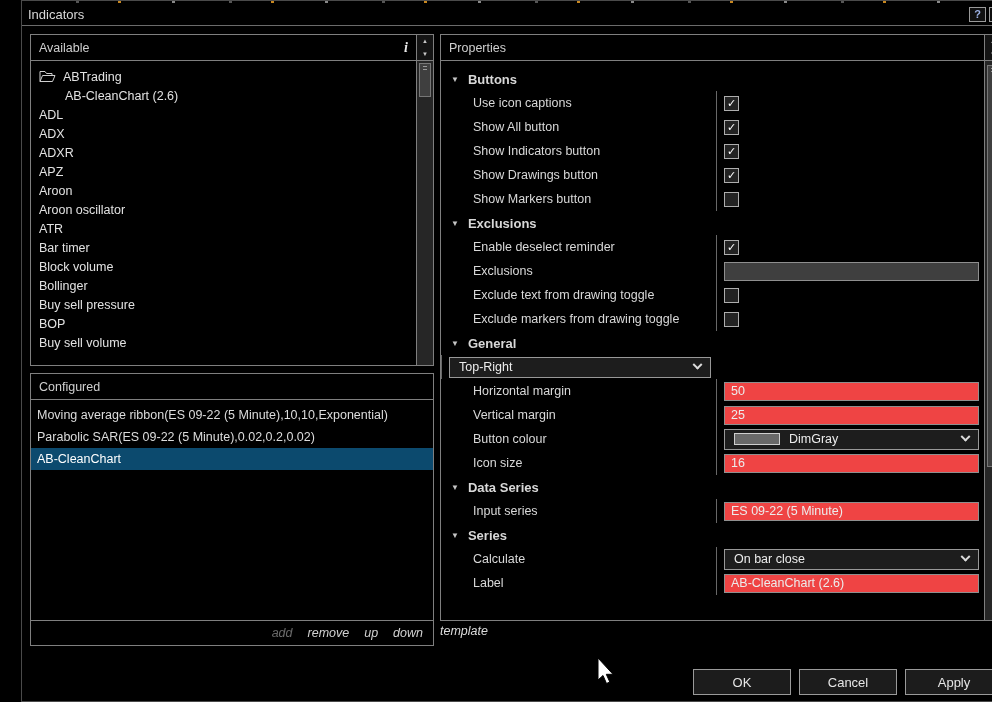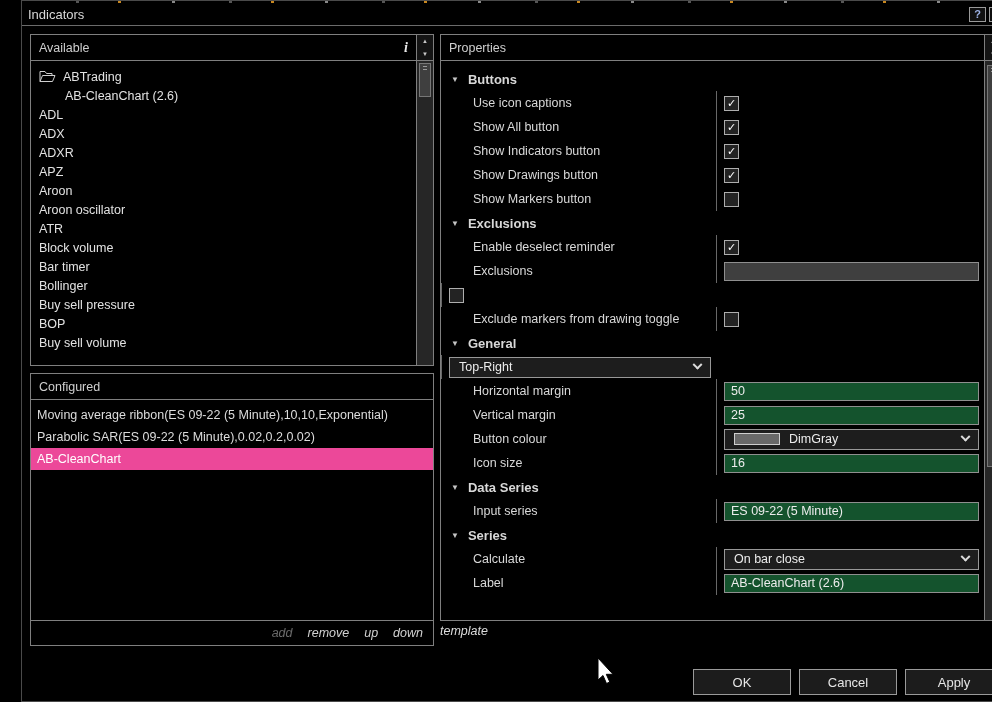--- a/index.html
+++ b/index.html
@@ -47,39 +47,39 @@
   .prop-thumb{top:4px;height:402px;}
 
   .av-list{overflow:hidden;padding-top:6px;}
   .av-item{height:19px;display:flex;align-items:center;font-size:12.5px;color:#e2e2e2;
     white-space:nowrap;}
   .ficon{display:flex;margin-right:7px;}
 
   .cfg-list{overflow:hidden;padding-top:4px;border-bottom:1px solid #7f7f7f;}
   .cfg-item{height:22px;line-height:22px;padding-left:6px;font-size:12.5px;color:#dcdcdc;
     white-space:nowrap;overflow:hidden;}
-  .cfg-item.sel{background:#ec4899;color:#fff;}
+  .cfg-item.sel{background:#0c4a6e;color:#fff;}
 
   .actions{display:flex;align-items:center;justify-content:flex-end;gap:15px;padding-right:10px;
     font-size:12.5px;font-style:italic;}
   .act{color:#d2d2d2;cursor:default;text-align:right;}
   .act.dis{color:#6a6a6a;}
 
   .prows{overflow:hidden;padding-top:6px;}
   .prow{display:grid;grid-template-columns:275px 1fr;height:24px;align-items:center;}
   .pgroup{grid-template-columns:1fr;}
   .pgcell{display:flex;align-items:center;padding-left:10px;gap:9px;}
   .tri{font-size:8px;color:#c4c4c4;}
   .pglabel{font-size:13px;font-weight:bold;color:#d8d8d8;}
   .plabel{padding-left:32px;font-size:12.5px;color:#d9d9d9;white-space:nowrap;}
   .pvalue{height:24px;border-left:1px solid #686868;display:flex;align-items:center;
     padding:0 5px 0 7px;}
   .cb{width:15px;height:15px;border:1px solid #aeaeae;background:#232323;display:flex;
     align-items:center;justify-content:center;font-size:11px;color:#fff;line-height:1;}
-  .tinput{flex:1;height:19px;background:#14532d;border:1px solid #8f8f8f;color:#ececec;
+  .tinput{flex:1;height:19px;background:#ef4444;border:1px solid #8f8f8f;color:#ececec;
     font-size:12.5px;line-height:17px;padding:0 6px;white-space:nowrap;overflow:hidden;}
   .tinput.filled{background:#3f3f3f;}
   .dd{flex:1;height:21px;background:#1d1d1d;border:1px solid #989898;display:flex;
     align-items:center;padding:0 9px;color:#ececec;font-size:12.5px;}
   .chev{margin-left:auto;width:7px;height:7px;border-right:2px solid #dcdcdc;
     border-bottom:2px solid #dcdcdc;transform:rotate(45deg) translate(-2px,-2px);}
   .swatch{width:46px;height:12px;border:1px solid #cfcfcf;margin-right:9px;}
 
   .template-row{position:absolute;left:418px;top:623px;width:545px;
     font-size:12.5px;font-style:italic;color:#dcdcdc;}
@@ -145,24 +145,24 @@
         <div class="av-item" style="padding-left: 8px;">
           <span>Aroon</span>
         </div>
         <div class="av-item" style="padding-left: 8px;">
           <span>Aroon oscillator</span>
         </div>
         <div class="av-item" style="padding-left: 8px;">
           <span>ATR</span>
         </div>
         <div class="av-item" style="padding-left: 8px;">
+          <span>Bar timer</span>
+        </div>
+        <div class="av-item" style="padding-left: 8px;">
           <span>Block volume</span>
-        </div>
-        <div class="av-item" style="padding-left: 8px;">
-          <span>Bar timer</span>
         </div>
         <div class="av-item" style="padding-left: 8px;">
           <span>Bollinger</span>
         </div>
         <div class="av-item" style="padding-left: 8px;">
           <span>Buy sell pressure</span>
         </div>
         <div class="av-item" style="padding-left: 8px;">
           <span>BOP</span>
         </div>
@@ -249,20 +249,21 @@
             <span class="cb">✓</span>
           </div>
         </div>
         <div class="prow">
           <div class="plabel">Exclusions</div>
           <div class="pvalue">
             <div class="tinput filled"></div>
           </div>
         </div>
         <div class="prow">
+          <div class="plabel">Exclude text from drawing toggle</div>
           <div class="pvalue">
             <span class="cb"></span>
           </div>
         </div>
         <div class="prow">
           <div class="plabel">Exclude markers from drawing toggle</div>
           <div class="pvalue">
             <span class="cb"></span>
           </div>
         </div>

